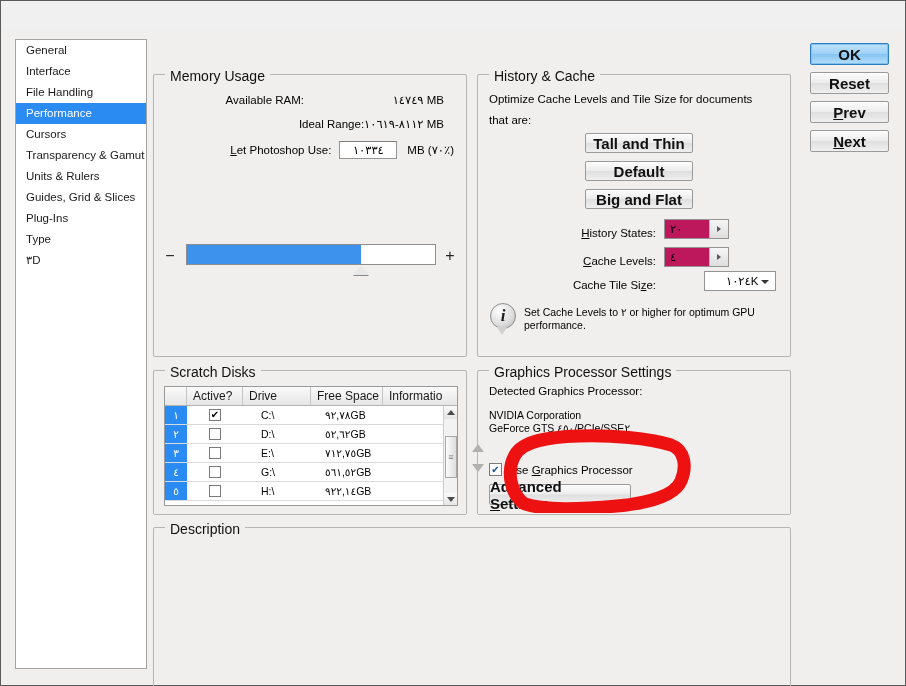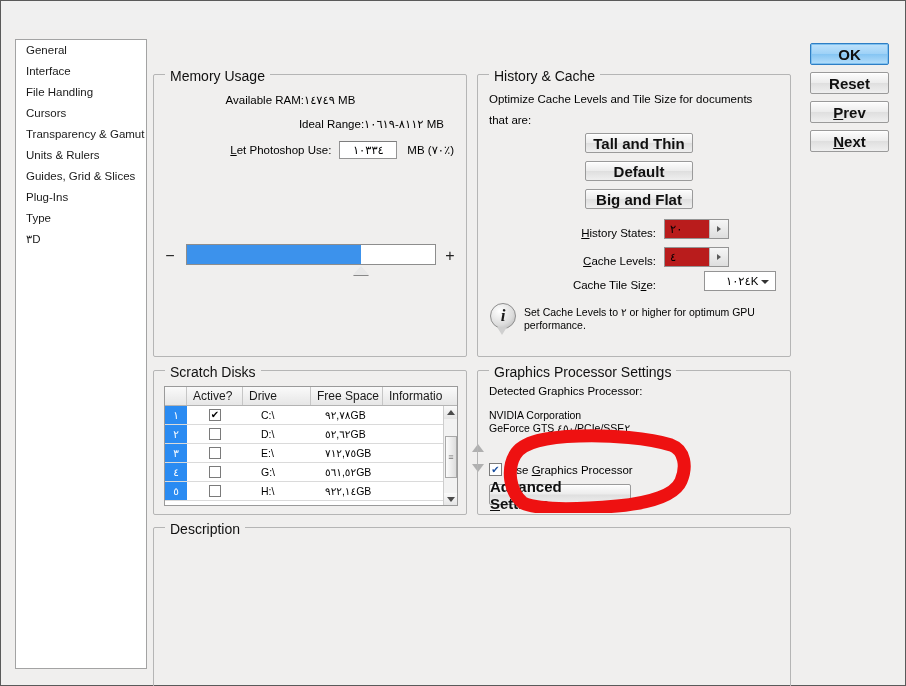--- a/index.html
+++ b/index.html
@@ -181,21 +181,21 @@
   .field-row {
     position: absolute;
     display: flex; align-items: flex-end;
     font-size: 11.5px;
   }
   .field-row .lbl { white-space: nowrap; text-align: right; }
   .spinbox {
     display: flex; margin-left: 8px;
     height: 20px;
     border: 1px solid #949494;
-    background: #b91c1c;
+    background: #be185d;
   }
   .spinbox .val {
     width: 44px; line-height: 18px;
     padding-left: 5px;
     font-size: 11.5px;
   }
   .spinbox .arrow {
     width: 19px;
     border-left: 1px solid #b9b9b9;
     background: linear-gradient(to bottom, #f6f6f6, #dedede);
@@ -432,33 +432,34 @@
 
 <div id="window">
 
 
   <div id="content">
 
     <div id="sidebar">
       <div class="side-item"><span>General</span></div>
       <div class="side-item"><span>Interface</span></div>
       <div class="side-item"><span>File Handling</span></div>
+      <div class="side-item selected"><span>Performance</span></div>
       <div class="side-item"><span>Cursors</span></div>
       <div class="side-item"><span>Transparency &amp; Gamut</span></div>
       <div class="side-item"><span>Units &amp; Rulers</span></div>
       <div class="side-item"><span>Guides, Grid &amp; Slices</span></div>
       <div class="side-item"><span>Plug-Ins</span></div>
       <div class="side-item"><span>Type</span></div>
       <div class="side-item"><span>٣D</span></div>
     </div>
 
     <div class="group" id="memory-group">
       <div class="group-title">Memory Usage</div>
 
-      <div class="mem-row" style="left:0px; top:18px; width:290px; justify-content:flex-start;">
+      <div class="mem-row" style="left:0px; top:18px; width:290px; justify-content:space-between;">
         <span class="mem-label" style="width:150px;">Available RAM:</span>
         <span class="mem-value">١٤٧٤٩ MB</span>
       </div>
 
       <div class="mem-row" style="left:0px; top:42px; width:290px;">
         <span class="mem-label" style="width:150px;">Ideal Range:</span>
         <span class="mem-value">٨١١٢-١٠٦١٩ MB</span>
       </div>
 
       <div class="mem-row" style="left:0px; top:66px; width:300px;">

